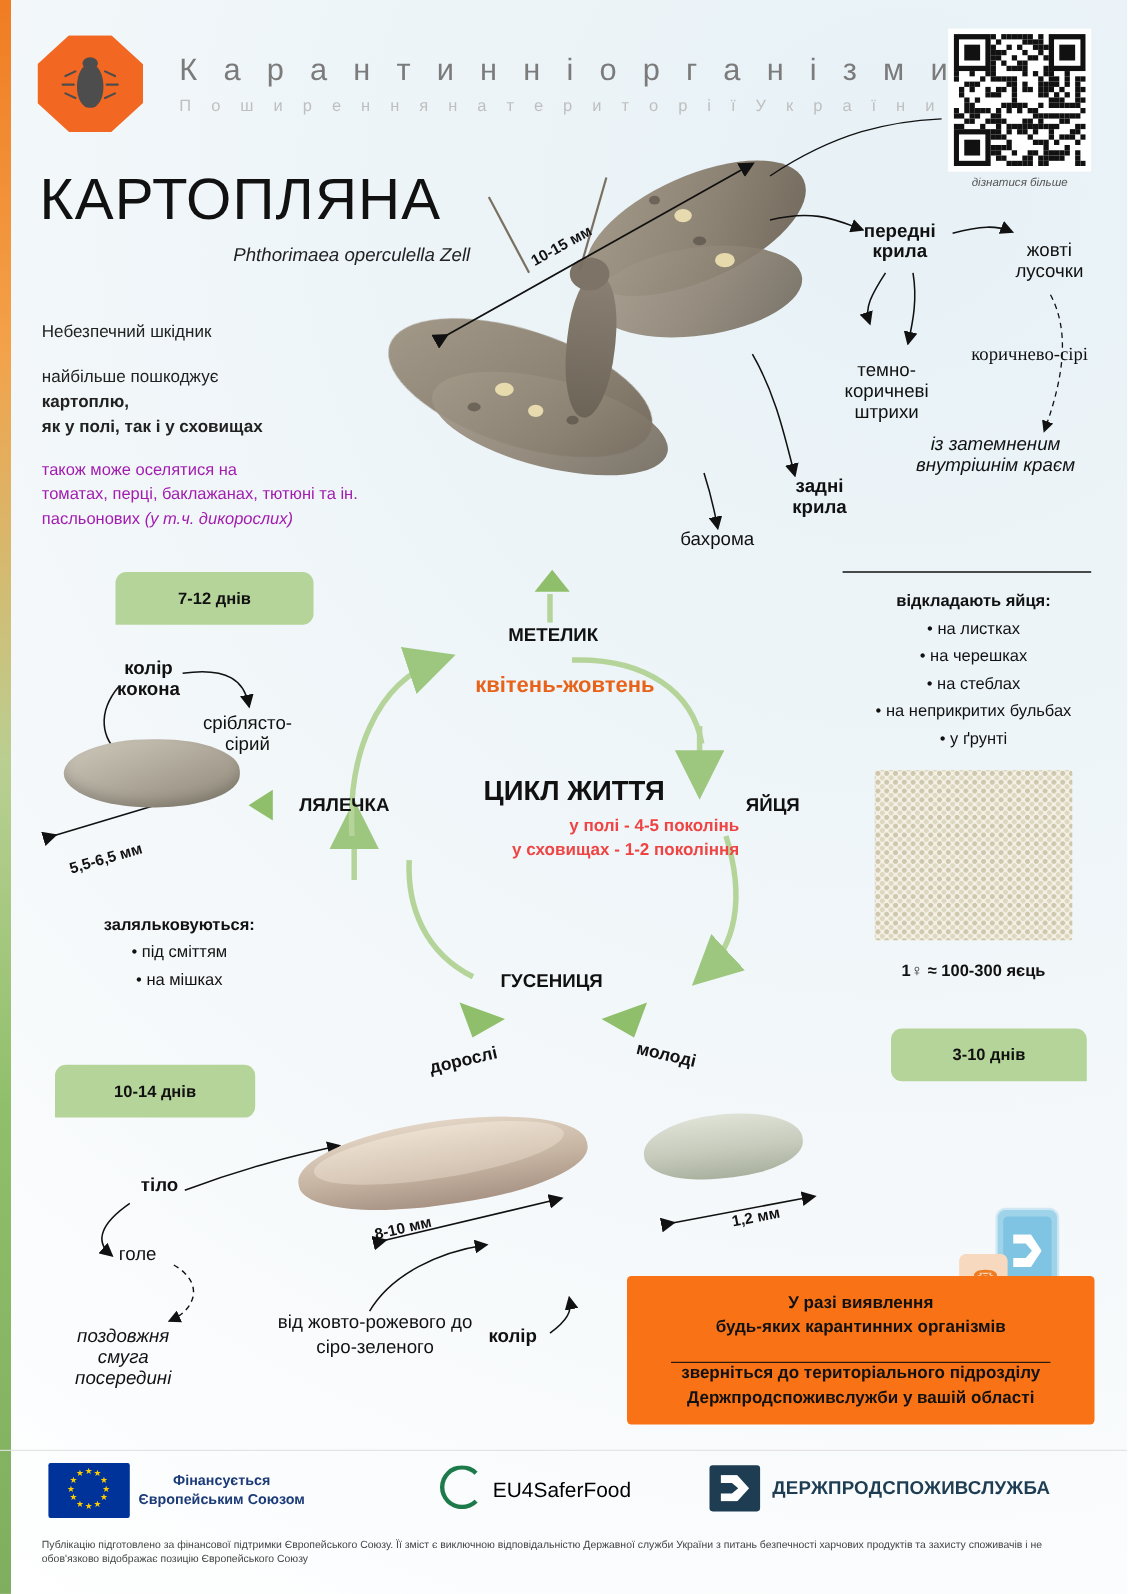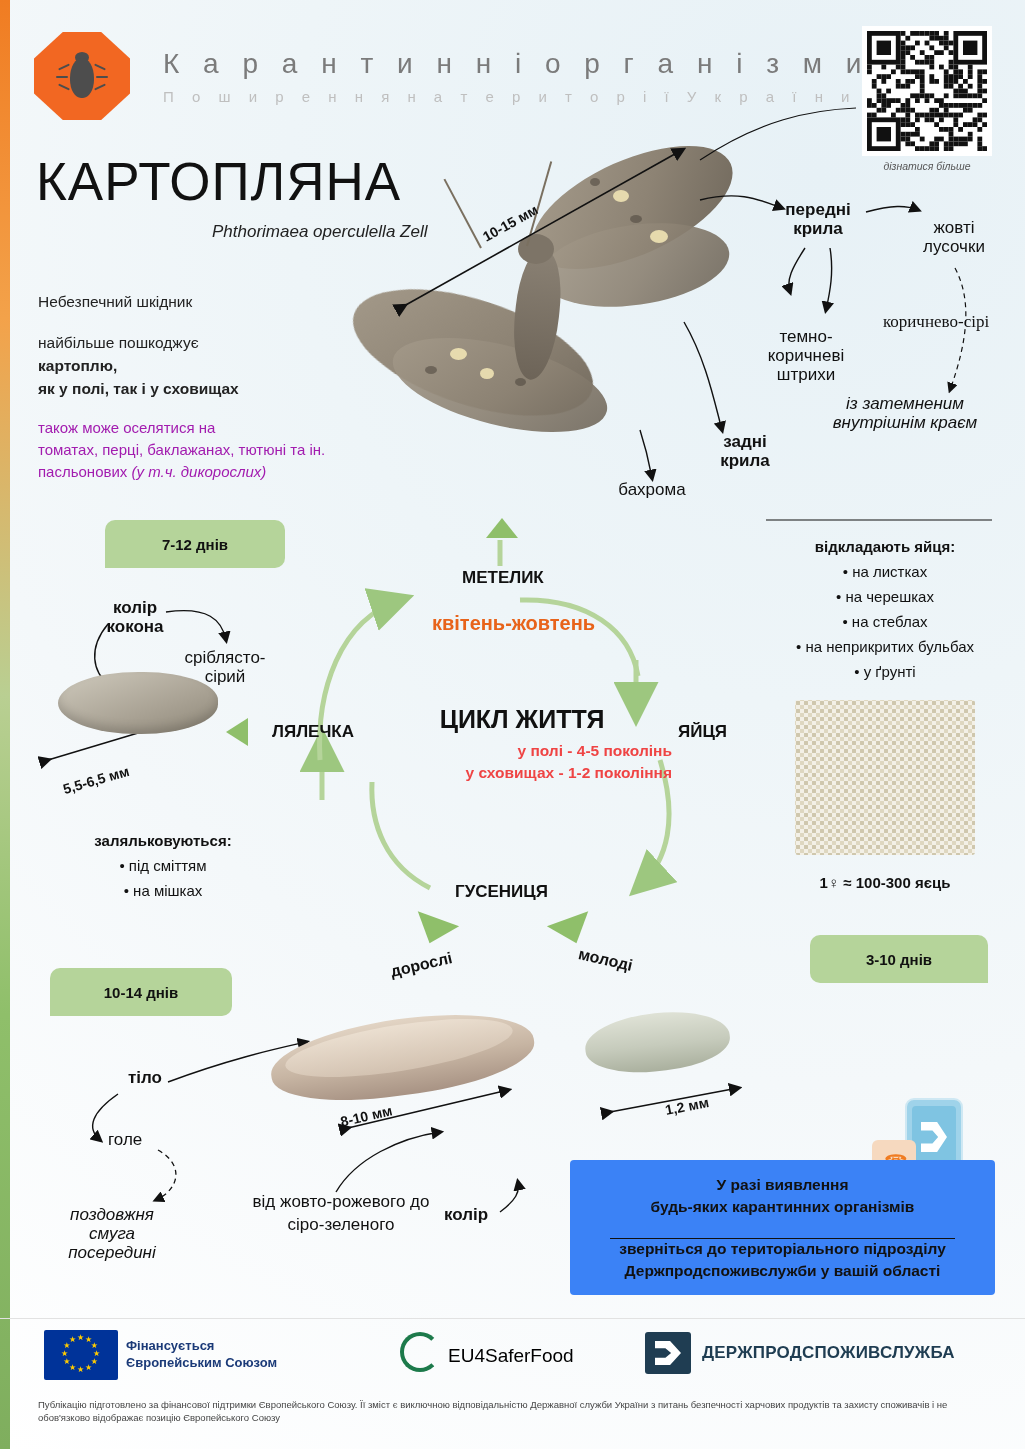--- a/index.html
+++ b/index.html
@@ -98,30 +98,30 @@
   .lb-seg { position:absolute; border-radius:50%; }
 
   
   .phone { position:absolute; left:905px; top:1098px; width:58px; height:96px; background:#9fd3ea; border-radius:9px; border:2px solid #cfe8f3; }
   .phone .scr { position:absolute; inset:6px 5px 10px 5px; background:#7fc4e2; border-radius:4px; }
   .phone .dz { position:absolute; left:14px; top:22px; width:26px; height:30px; background:#fff; clip-path:polygon(0 0,62% 0,100% 50%,62% 100%,0 100%,0 72%,44% 72%,66% 50%,44% 28%,0 28%); }
   .call-bubble { position:absolute; left:872px; top:1140px; width:44px; height:38px; background:#f6d9bf; border-radius:6px; }
   .call-bubble:after { content:""; position:absolute; left:8px; top:-6px; width:0;height:0; }
   .handset { position:absolute; left:884px; top:1150px; font-size:19px; color:#f07c22; }
 
-  .warn { position:absolute; left:570px; top:1160px; width:425px; height:135px; background:#3b82f6; border-radius:4px; }
+  .warn { position:absolute; left:570px; top:1160px; width:425px; height:135px; background:#f97316; border-radius:4px; }
   .warn .t1 { position:absolute; left:0; top:14px; width:425px; text-align:center; font-size:15.5px; font-weight:700; color:#111; line-height:22px; }
   .warn hr { position:absolute; left:40px; top:70px; width:345px; border:0; border-top:1px solid #111; }
   .warn .t2 { position:absolute; left:0; top:78px; width:425px; text-align:center; font-size:15.5px; font-weight:700; color:#111; line-height:22px; }
 
   
   .footer-line { position:absolute; left:0; top:1318px; width:1025px; height:1px; background:#e2e2e2; }
   .eu-flag { position:absolute; left:44px; top:1330px; width:74px; height:50px; background:#003399; border-radius:2px; }
   .eu-star { position:absolute; color:#ffcc00; font-size:8px; }
-  .eu-txt { position:absolute; left:126px; top:1337px; font-size:13px; font-weight:700; color:#1b3a78; line-height:17px; }
+  .eu-txt { position:absolute; left:126px; top:1337px; font-size:13px; font-weight:700; color:#1b3a78; line-height:17px;text-align:center; }
   .eu4 { position:absolute; left:400px; top:1334px; font-size:19px; font-weight:400; color:#000000; }
   .eu4-ring { position:absolute; left:400px; top:1332px; width:40px; height:40px; border:4px solid #1d7a4b; border-radius:50%; border-right-color:transparent; }
   .dps-mark { position:absolute; left:645px; top:1332px; width:46px; height:42px; background:#1f3d52; border-radius:3px; }
   .dps-mark .d { position:absolute; left:10px; top:9px; width:26px; height:24px; background:#fff; clip-path:polygon(0 0,58% 0,100% 50%,58% 100%,0 100%,0 70%,40% 70%,62% 50%,40% 30%,0 30%); }
   .dps-txt { position:absolute; left:702px; top:1343px; font-size:17px; font-weight:800; color:#1f3d52; letter-spacing:.2px; }
   .disc { position:absolute; left:38px; top:1398px; width:950px; font-size:9.5px; color:#444; line-height:13px; }
 </style>
 </head>
 <body>
 

